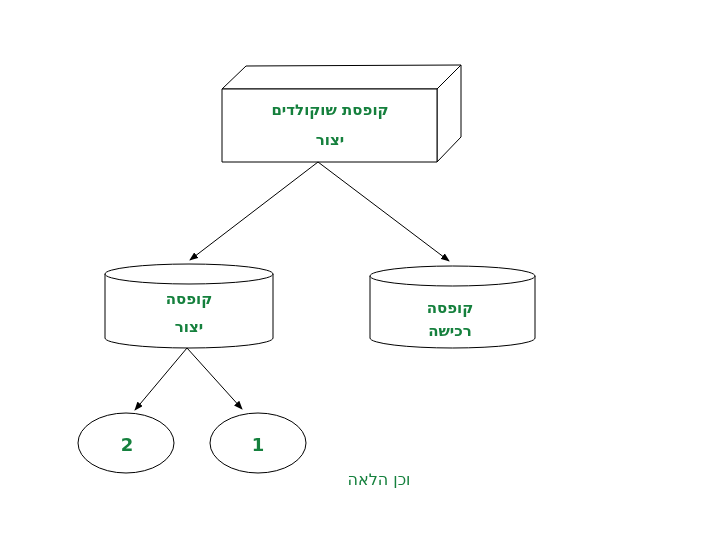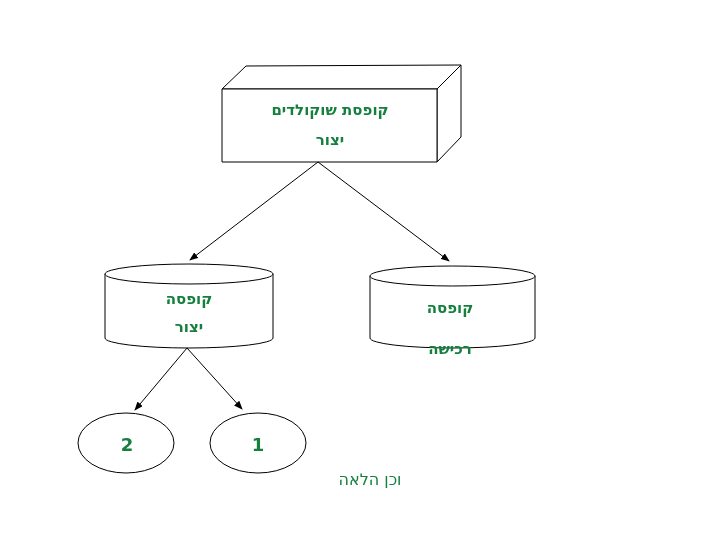--- a/index.html
+++ b/index.html
@@ -79,20 +79,20 @@
     <ellipse cx="258" cy="443" rx="48" ry="30"></ellipse>
   </svg>
 
   <div class="label" style="left:330px; top:110px;" dir="rtl">קופסת שוקולדים</div>
   <div class="label" style="left:330px; top:140px;" dir="rtl">יצור</div>
 
   <div class="label" style="left:189px; top:299px;" dir="rtl">קופסה</div>
   <div class="label" style="left:189px; top:327px;" dir="rtl">יצור</div>
 
   <div class="label" style="left:450px; top:300px;margin-top:8px;" dir="rtl">קופסה</div>
-  <div class="label" style="left:450px; top:331px;margin-top:18px;" dir="rtl">רכישה</div>
+  <div class="label" style="left:450px; top:331px;" dir="rtl">רכישה</div>
 
   <div class="label num" style="left:127px; top:444px;">2</div>
   <div class="label num" style="left:258px; top:444px;">1</div>
 
-  <div class="label note" style="left:370px; top:479px;text-align:center;" dir="rtl">וכן הלאה</div>
+  <div class="label note" style="left:379px; top:479px;text-align:center;" dir="rtl">וכן הלאה</div>
 
 </div>
 
 </body></html>

